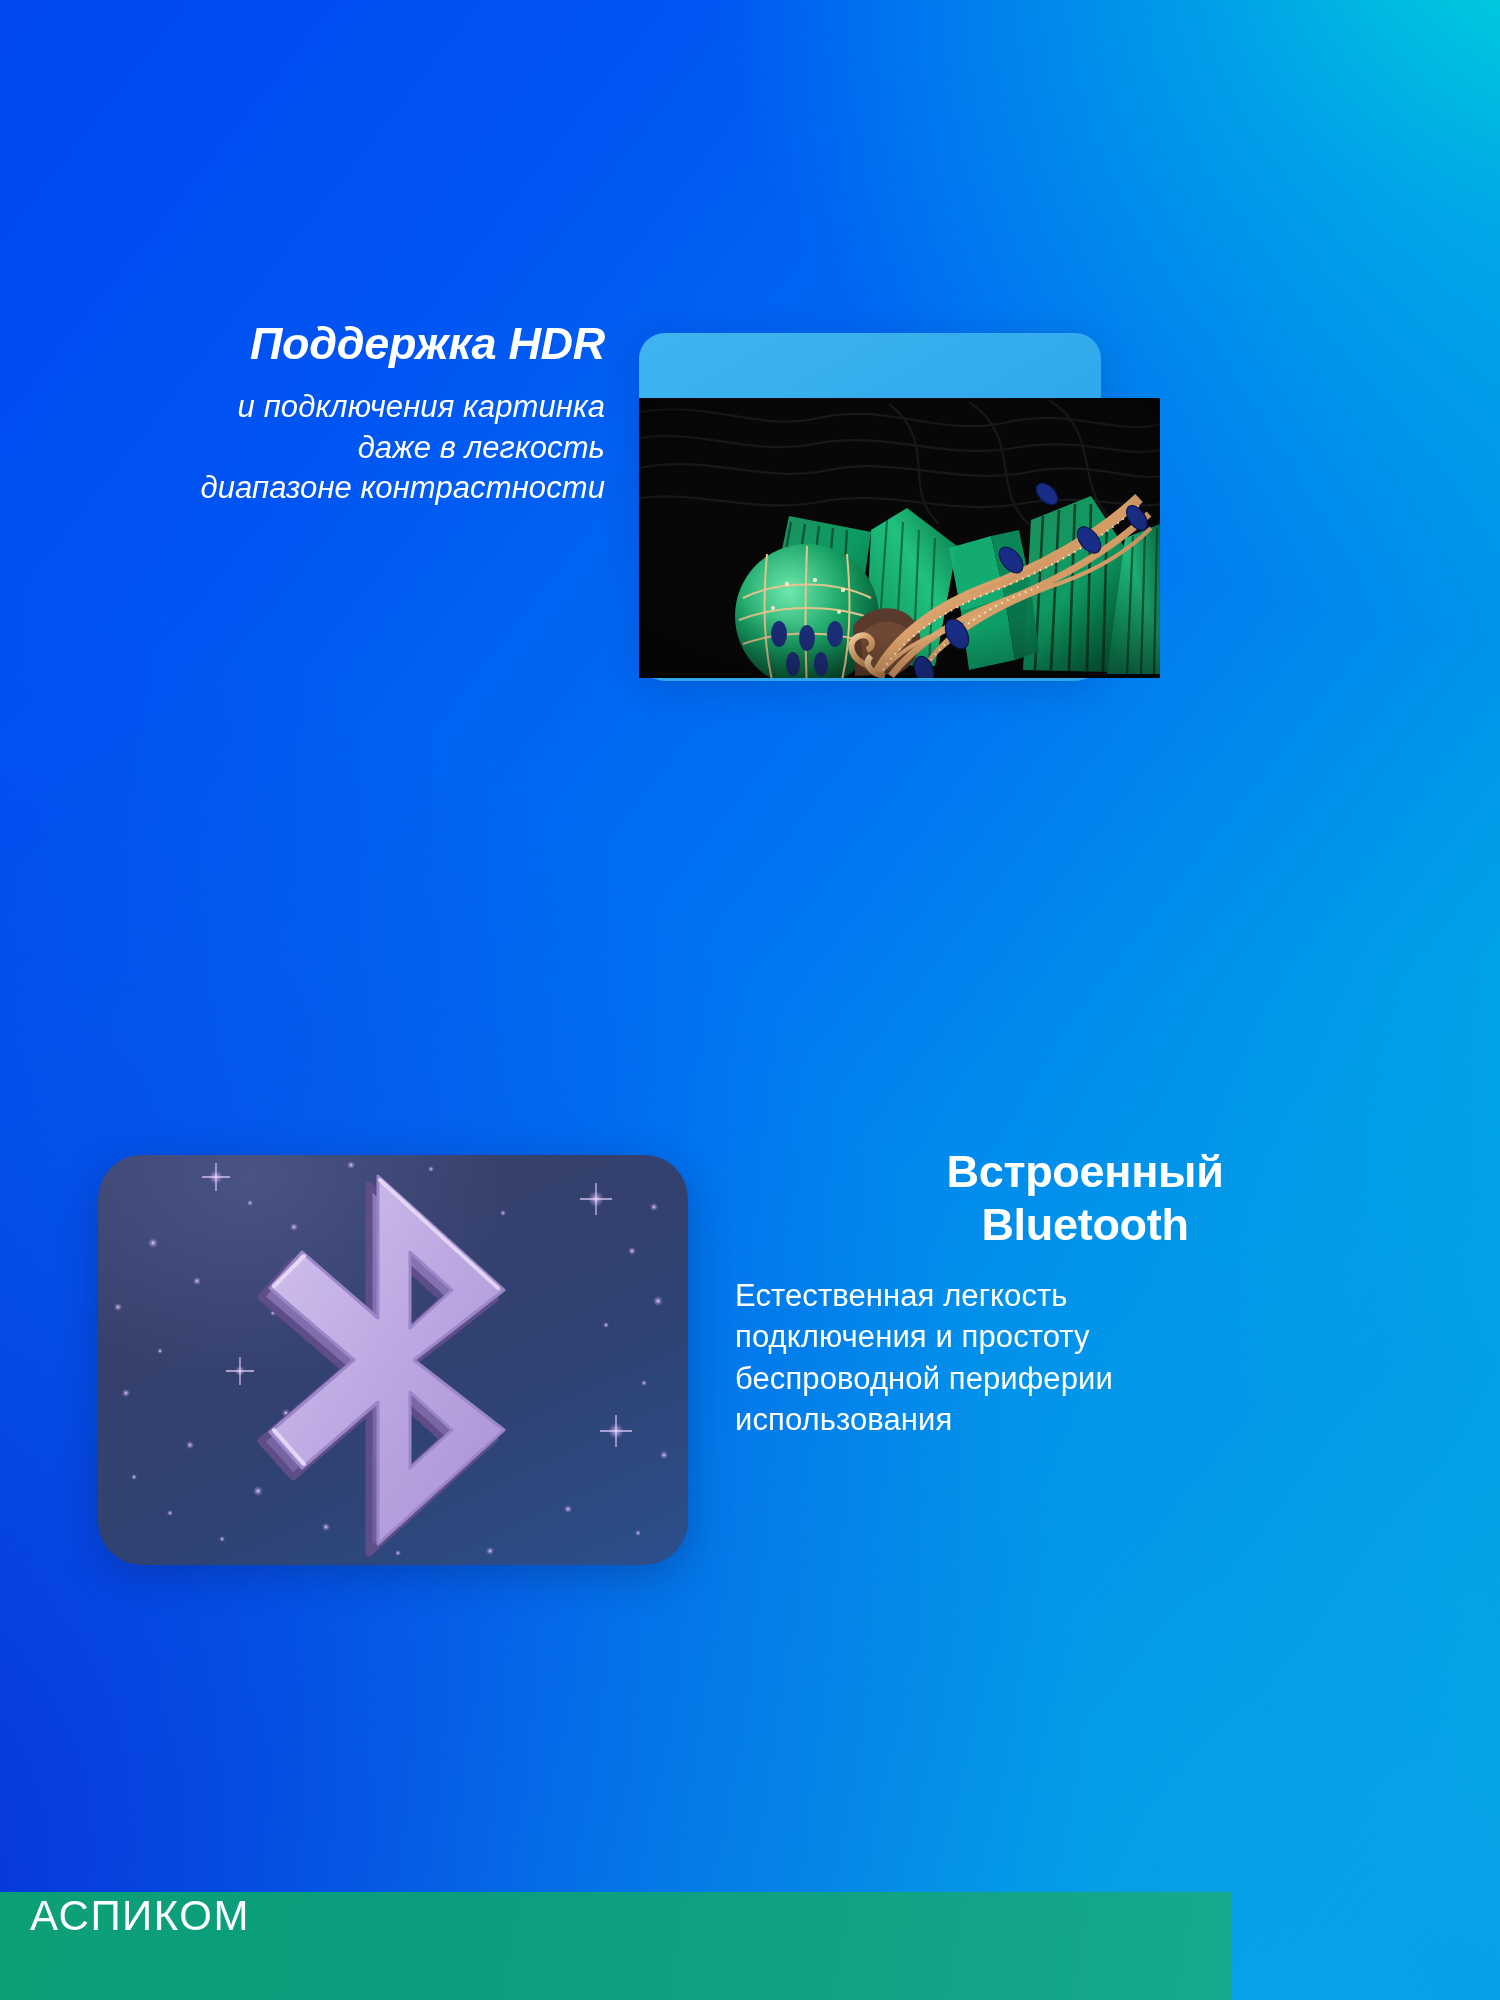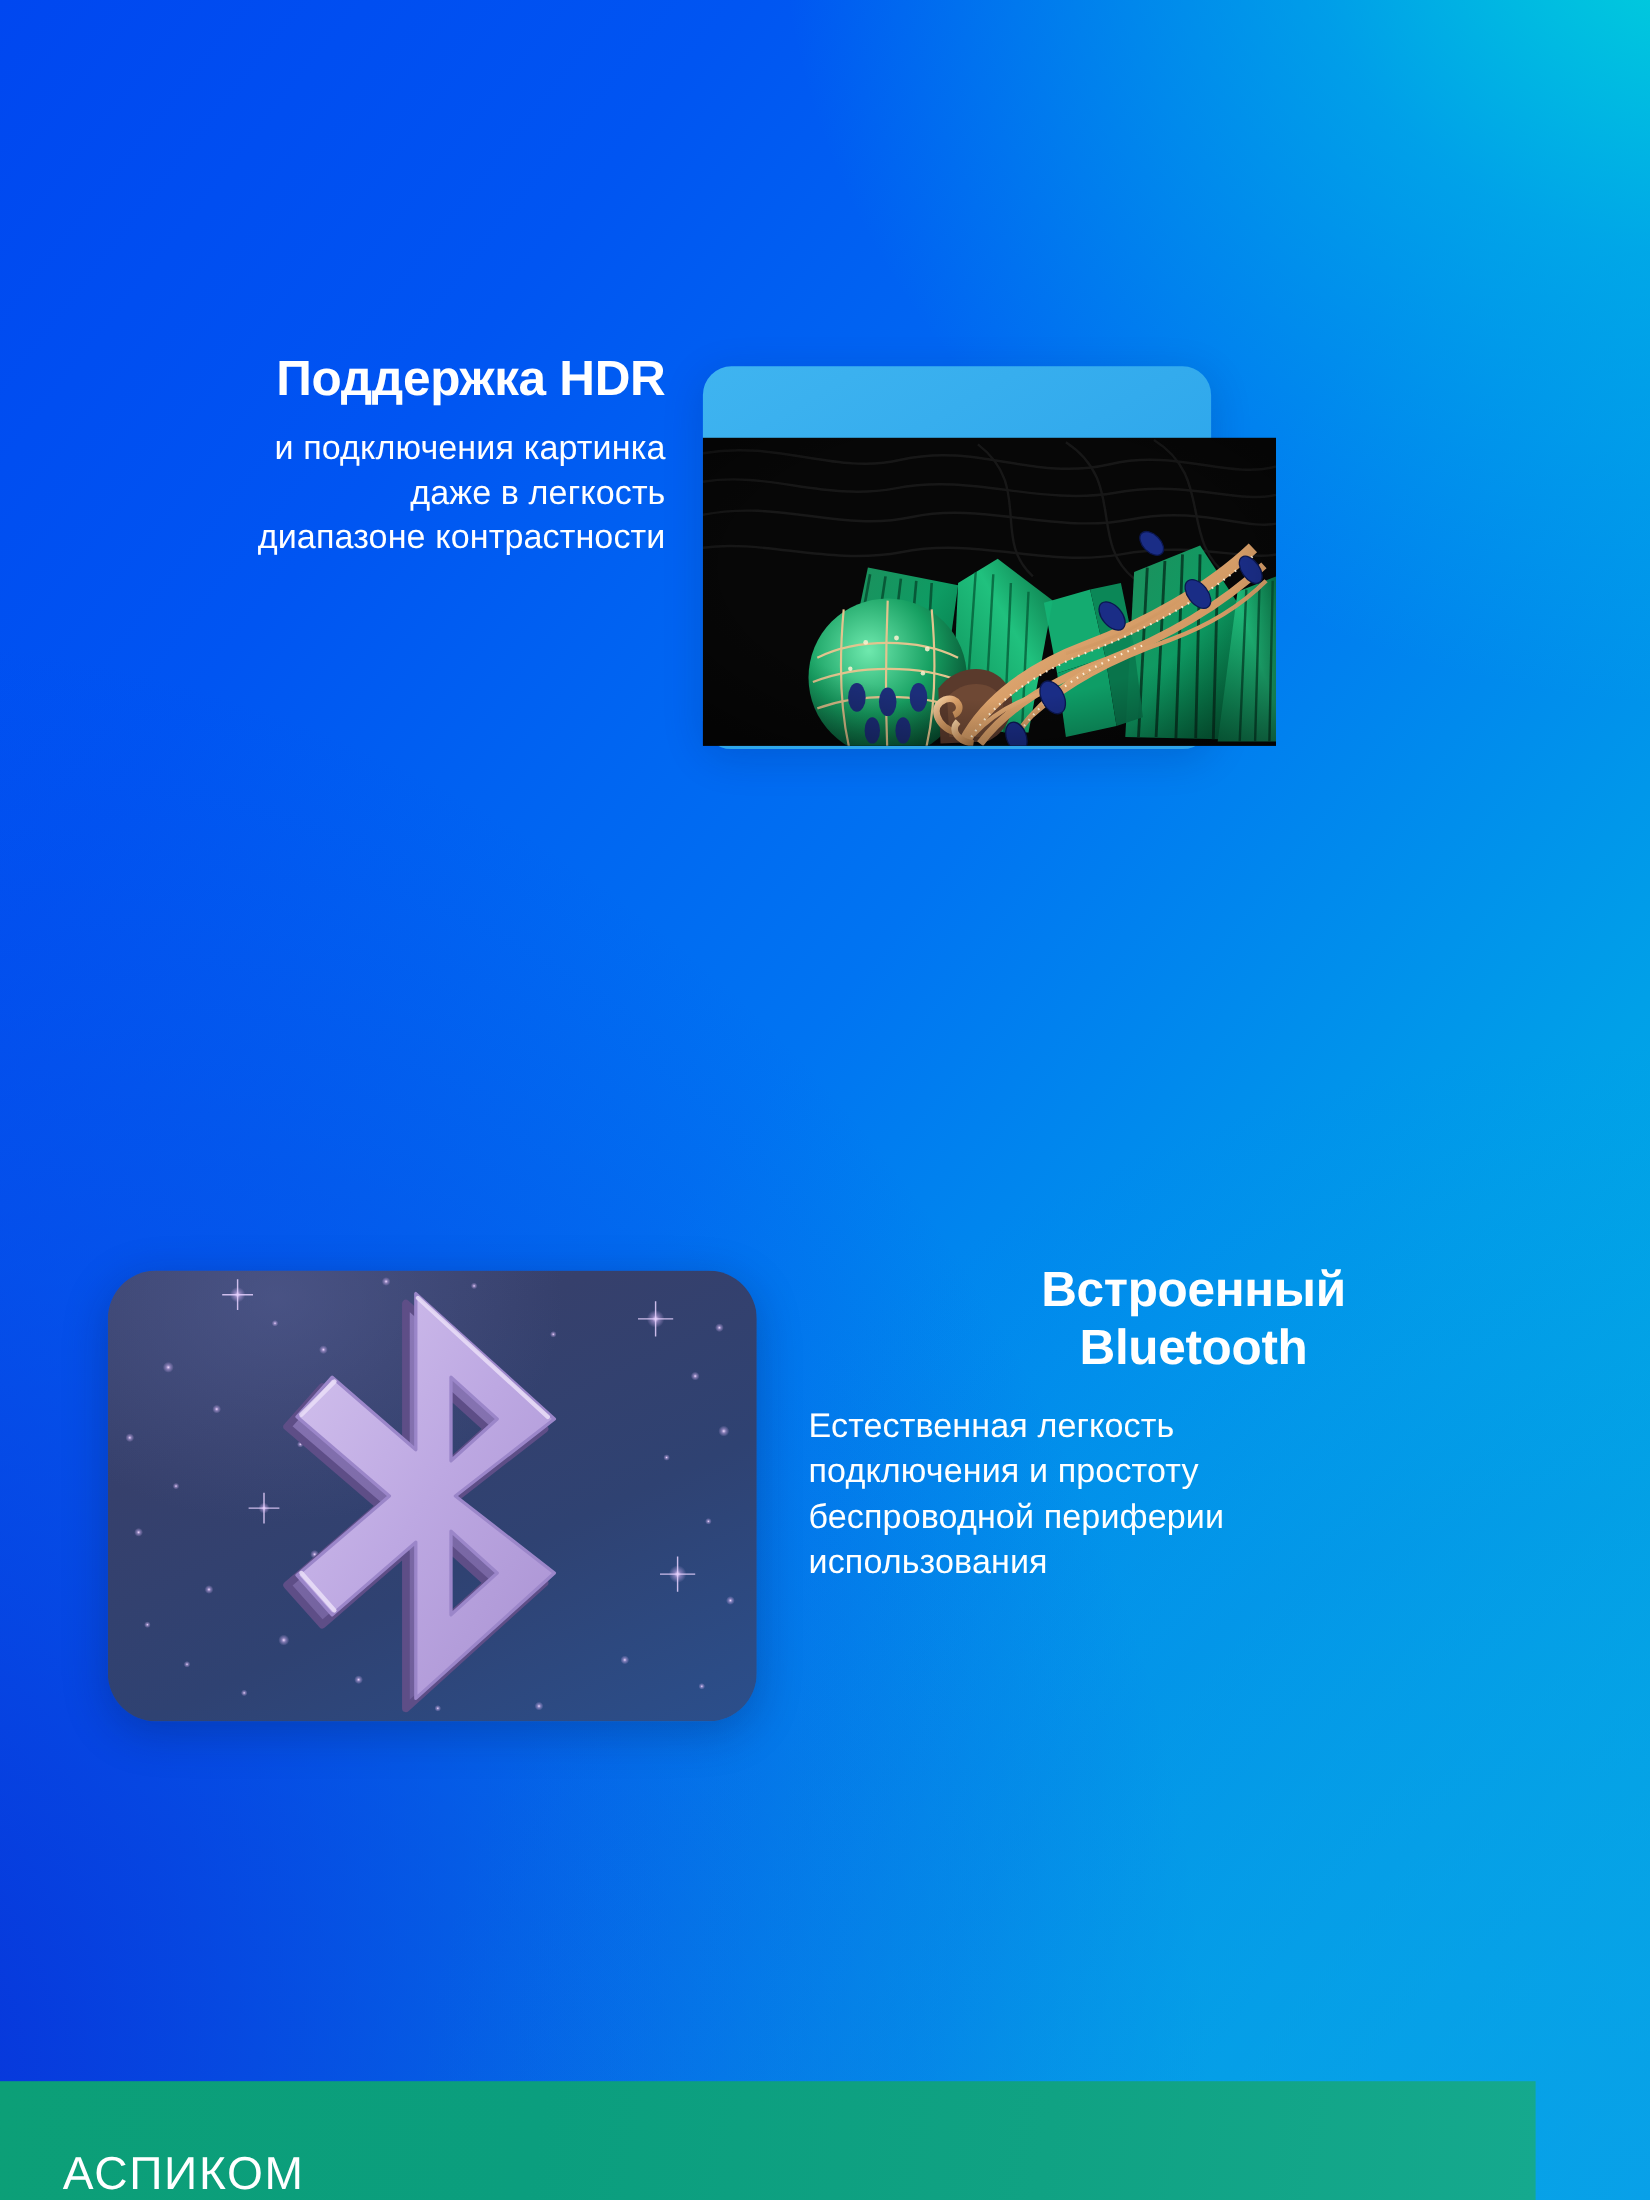--- a/index.html
+++ b/index.html
@@ -18,21 +18,21 @@
       radial-gradient(ellipse 1500px 1400px at 100% 100%,  rgba(10,150,235,0.80) 0%, rgba(10,120,235,0.30) 45%, rgba(0,0,0,0) 75%),
       radial-gradient(ellipse 1600px 1700px at -10% 95%,   rgba(8,45,215,0.95) 0%, rgba(10,60,225,0.45) 45%, rgba(0,0,0,0) 78%),
       linear-gradient(128deg, #0047F0 0%, #0055F2 22%, #0074F2 48%, #00A0E8 72%, #00C9DD 100%);
     overflow:hidden;
   }
 
   
   .hdr-block {
     position:absolute;
     left:0; top:305px;
-    width:1472px; height:400px;
+    width:1472px; height:400px;font-style:italic;
   }
   .hdr-text {
     position:absolute;
     left:60px; top:15px;
     width:545px;
     text-align:right;
   }
   .hdr-title {
     font-size:45px;
     font-weight:bold;
@@ -117,23 +117,23 @@
     color:#ffffff;
     line-height:1.33;
     letter-spacing:0.1px;
   }
   .bt-body .ln { display:block; white-space:nowrap; }
 
   
   .footer {
     position:absolute;
     left:0; bottom:0;
-    width:1396px; height:108px;
+    width:1232px; height:108px;
     background:linear-gradient(100deg, #0C9F77 0%, #0B9E7E 35%, #10A283 68%, #15A98E 100%);
-    display:flex; align-items:flex-end;padding-left:27px;
+    display:flex; align-items:flex-start;
   }
   .footer-brand {
     margin-left:30px;
     font-size:42px;
     font-weight:400;
     color:#ffffff;
     letter-spacing:1.5px;
   }
 </style>
 </head>

